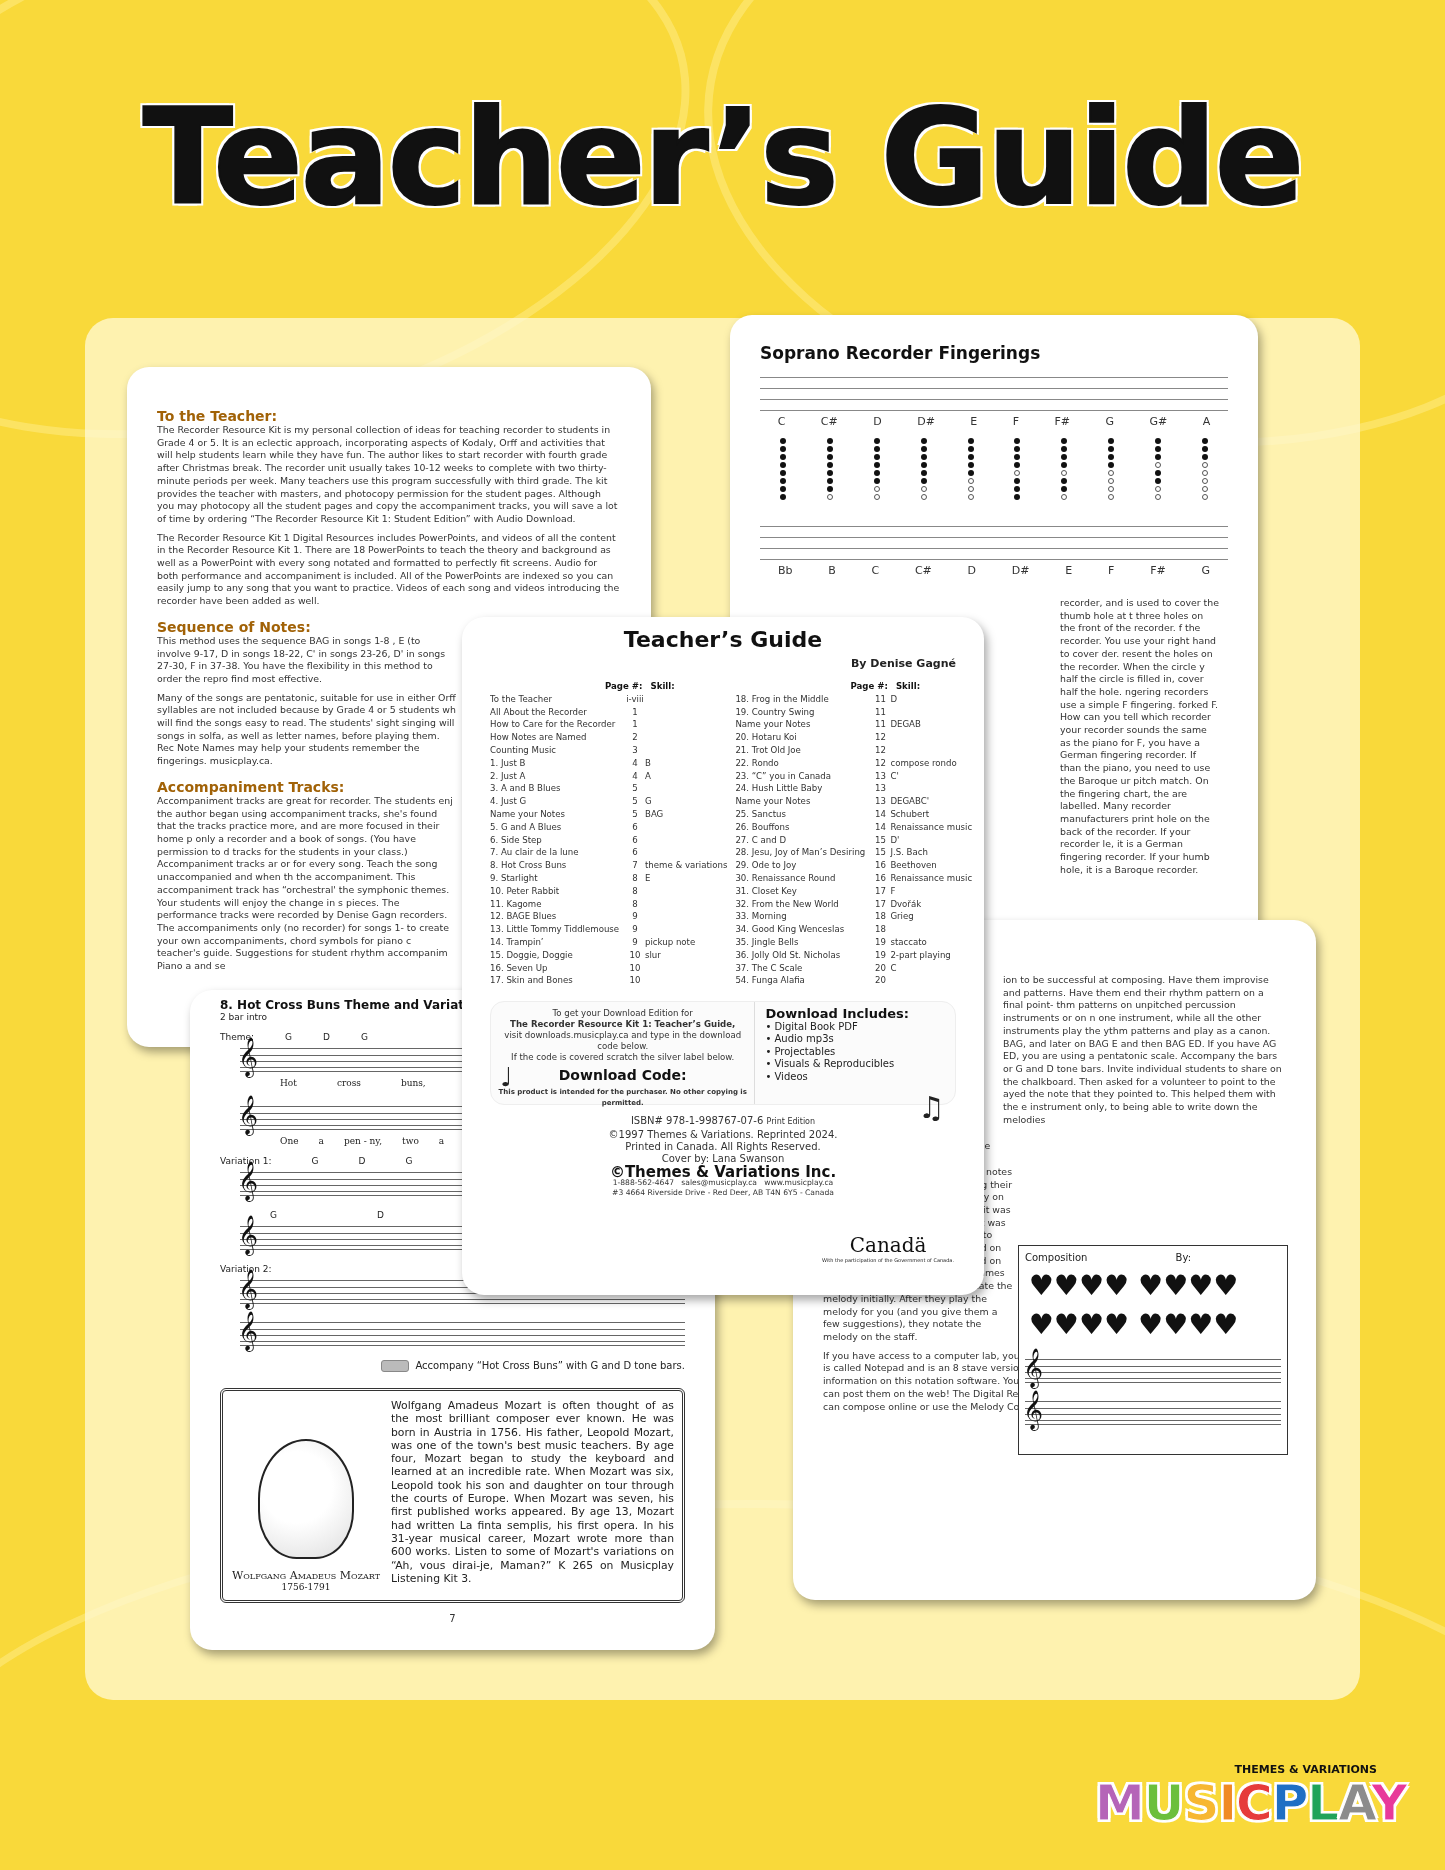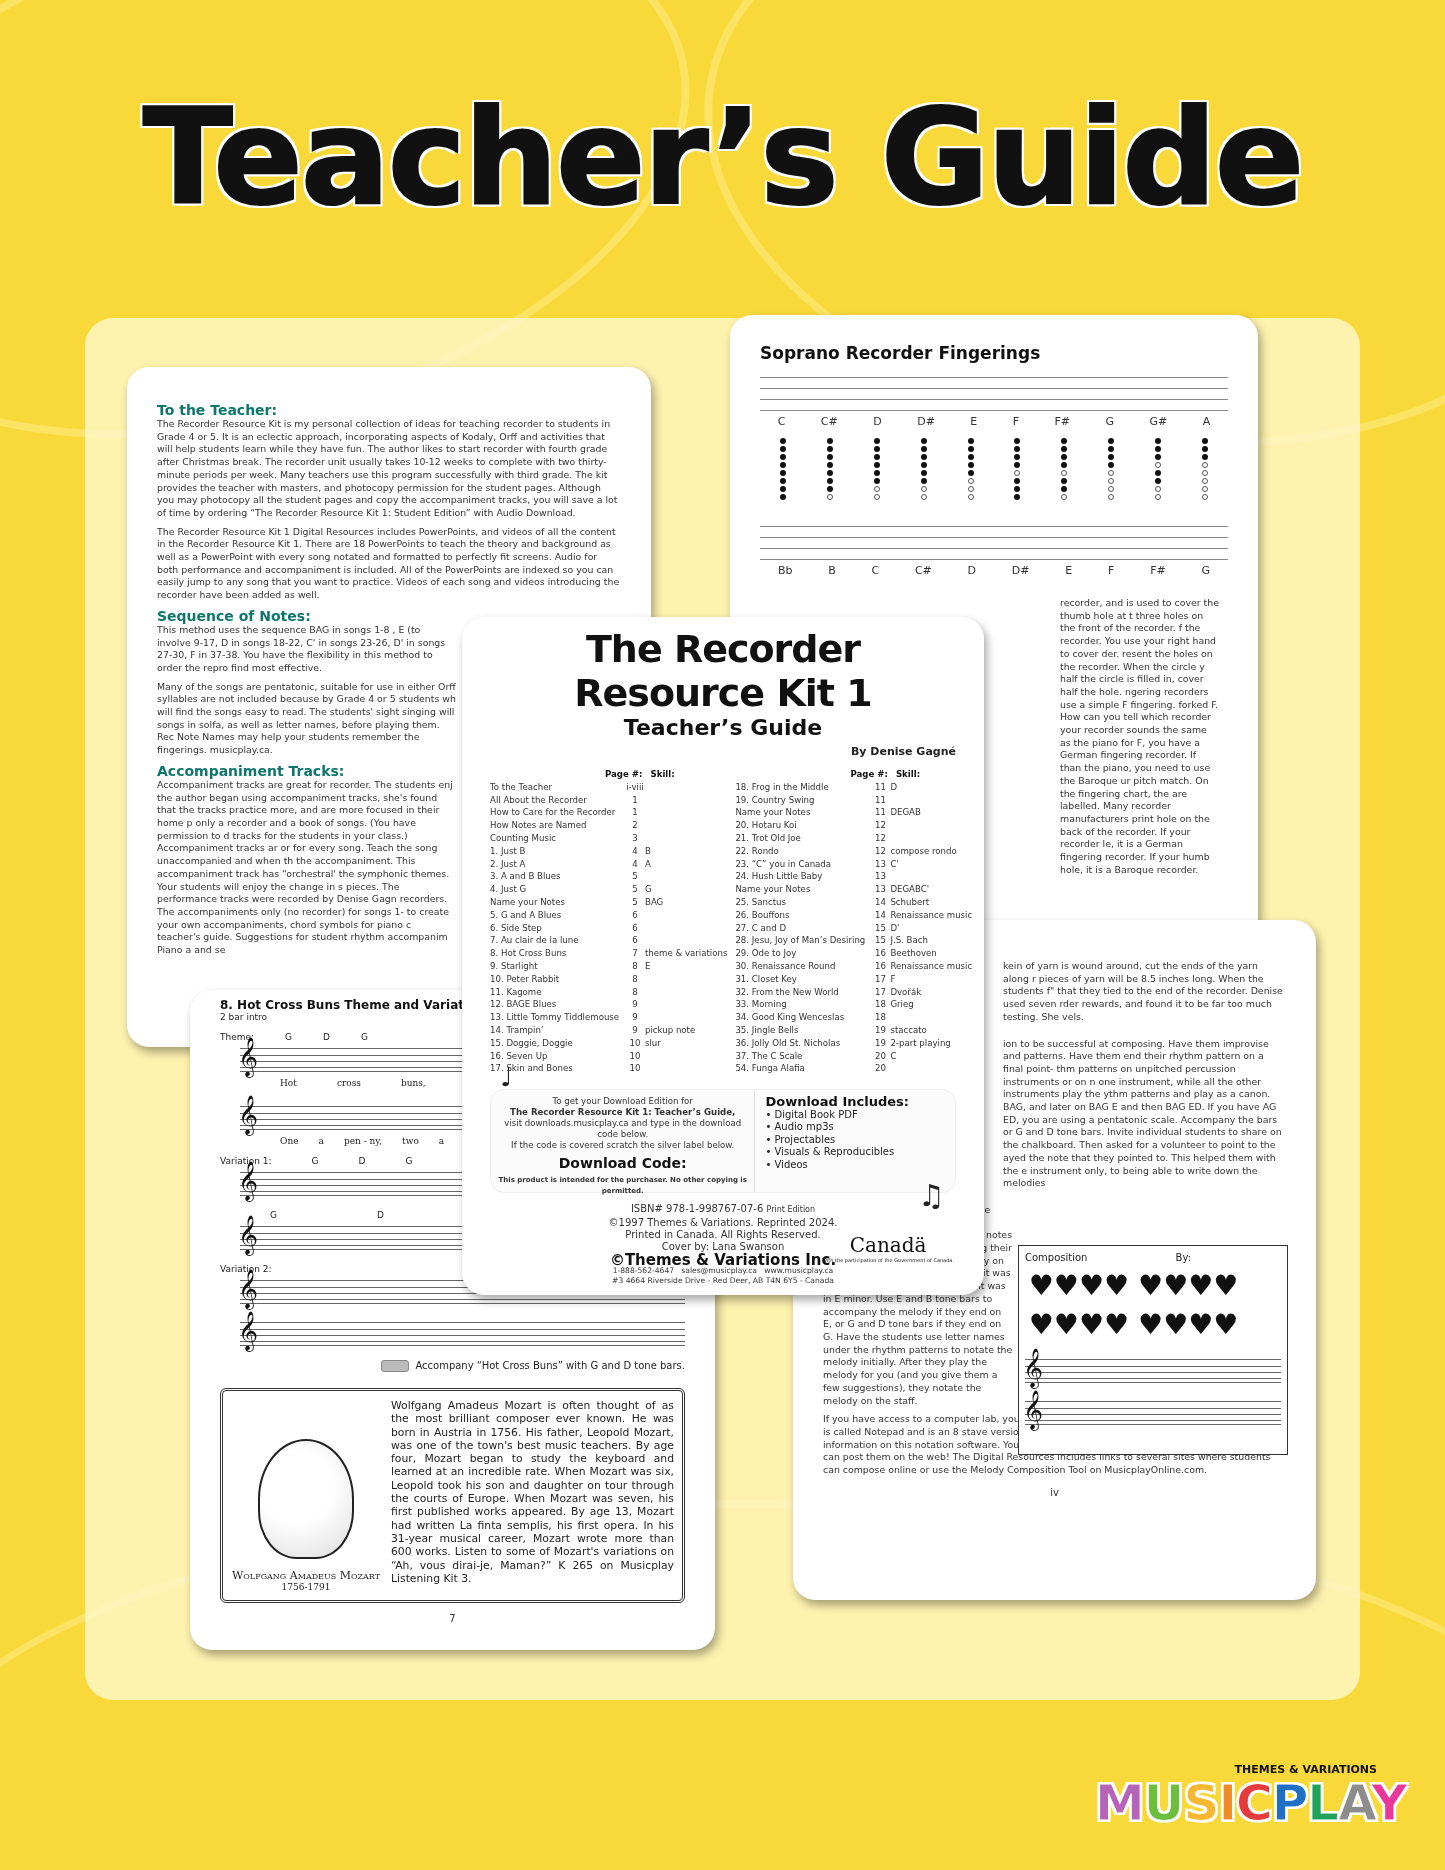--- a/index.html
+++ b/index.html
@@ -2,21 +2,21 @@
 <html><head>
 <meta charset="utf-8">
 <style>
   *{box-sizing:border-box;margin:0;padding:0}
   body{width:1445px;height:1870px;overflow:hidden;background:#f9d93a;font-family:"DejaVu Sans",sans-serif;position:relative;color:#222}
   .bg-swirl{position:absolute;border:8px solid rgba(255,240,150,.45);border-radius:50%}
   .title{position:absolute;left:0;top:80px;width:1445px;text-align:center;font-family:"DejaVu Sans",sans-serif;font-weight:900;font-size:132px;letter-spacing:-2px;color:#111;-webkit-text-stroke:2px #111;text-shadow:0 0 0 #fff,3px 3px 0 #fff,-3px -3px 0 #fff,3px -3px 0 #fff,-3px 3px 0 #fff}
   .panel{position:absolute;left:85px;top:318px;width:1275px;height:1382px;background:rgba(255,250,215,.75);border-radius:28px}
   .page{position:absolute;background:#fff;border-radius:22px;box-shadow:3px 5px 10px rgba(0,0,0,.35);overflow:hidden}
   .p-text{font-size:9.4px;line-height:12.7px;color:#333}
-  .h{font-weight:bold;font-size:14px;color:#0f766e;margin-top:5px}
+  .h{font-weight:bold;font-size:14px;color:#a16207;margin-top:11px}
   
   #pg-left{left:127px;top:367px;width:524px;height:680px;padding:30px 30px}
   #pg-left p{margin-bottom:6px}
   
   #pg-fing{left:730px;top:315px;width:528px;height:640px;padding:28px 30px}
   .fing-title{font-weight:bold;font-size:17px;color:#111;margin-bottom:14px}
   .staff{position:relative;height:34px;border-top:1px solid #888;border-bottom:1px solid #888;margin:0 0 4px}
   .staff::before,.staff::after{content:"";position:absolute;left:0;right:0;border-top:1px solid #888}
   .staff::before{top:10px}.staff::after{top:21px}
   .notes-row{display:flex;justify-content:space-around;font-size:11px;color:#333;margin-bottom:10px}
@@ -218,21 +218,20 @@
     <span>D#</span>
     <span>E</span>
     <span>F</span>
     <span>F#</span>
     <span>G</span>
   </div>
   <div class="fing-body" style="margin-top:20px;width:160px;margin-left:300px">recorder, and is used to cover the thumb hole at t three holes on the front of the recorder. f the recorder. You use your right hand to cover der. resent the holes on the recorder. When the circle y half the circle is filled in, cover half the hole. ngering recorders use a simple F fingering. forked F. How can you tell which recorder your recorder sounds the same as the piano for F, you have a German fingering recorder. If than the piano, you need to use the Baroque ur pitch match. On the fingering chart, the are labelled. Many recorder manufacturers print hole on the back of the recorder. If your recorder le, it is a German fingering recorder. If your humb hole, it is a Baroque recorder.</div>
 </div>
 
 <div class="page" id="pg-comp">
-  <p class="p-text" style="margin-left:180px">kein of yarn is wound around, cut the ends of the yarn along r pieces of yarn will be 8.5 inches long. When the students f" that they tied to the end of the recorder. Denise used seven rder rewards, and found it to be far too much testing. She vels.</p>
   <p class="p-text" style="margin-left:180px;margin-top:14px">ion to be successful at composing. Have them improvise and patterns. Have them end their rhythm pattern on a final point- thm patterns on unpitched percussion instruments or on n one instrument, while all the other instruments play the ythm patterns and play as a canon. BAG, and later on BAG E and then BAG ED. If you have AG ED, you are using a pentatonic scale. Accompany the bars or G and D tone bars. Invite individual students to share on the chalkboard. Then asked for a volunteer to point to the ayed the note that they pointed to. This helped them with the e instrument only, to being able to write down the melodies</p>
   <p class="p-text" style="width:190px;margin-top:14px">nt ses m the rhythm pattern for the teacher to check for accuracy and finality. Then the students use the notes BAG ED and create a melody using their rhythm. They must end the melody on G or E. If the melody ended on G, it was in G pentatonic. If it ended on E, it was in E minor. Use E and B tone bars to accompany the melody if they end on E, or G and D tone bars if they end on G. Have the students use letter names under the rhythm patterns to notate the melody initially. After they play the melody for you (and you give them a few suggestions), they notate the melody on the staff.</p>
   <p class="p-text" style="margin-top:6px">If you have access to a computer lab, you can now download a simple version of Finale for $10. It is called Notepad and is an 8 stave version of Finale. Go to www.finalemusic.com for more information on this notation software. You can then notate the melodies on the computer, and you can post them on the web! The Digital Resources includes links to several sites where students can compose online or use the Melody Composition Tool on MusicplayOnline.com.</p>
   <div class="page-num">iv</div>
   <div class="comp-box">
     <div style="display:flex;justify-content:space-between;font-size:10px">
       <span>Composition</span>
       <span style="margin-right:90px">By:</span>
     </div>
     <div class="hearts">♥♥♥♥ ♥♥♥♥</div>
@@ -330,21 +329,20 @@
       <div class="face"></div>
       <div style="font-variant:small-caps;font-size:11px">Wolfgang Amadeus Mozart</div>
       <div>1756-1791</div>
     </div>
     <div class="mozart-text">Wolfgang Amadeus Mozart is often thought of as the most brilliant composer ever known. He was born in Austria in 1756. His father, Leopold Mozart, was one of the town's best music teachers. By age four, Mozart began to study the keyboard and learned at an incredible rate. When Mozart was six, Leopold took his son and daughter on tour through the courts of Europe. When Mozart was seven, his first published works appeared. By age 13, Mozart had written La finta semplis, his first opera. In his 31-year musical career, Mozart wrote more than 600 works. Listen to some of Mozart's variations on “Ah, vous dirai-je, Maman?” K 265 on Musicplay Listening Kit 3.</div>
   </div>
   <div class="page-num">7</div>
 </div>
 
 <div class="page" id="pg-cover">
-  <div class="cv-title">The Recorder Resource Kit 1</div>
   <div class="cv-sub">Teacher’s Guide</div>
   <div class="cv-by">By Denise Gagné</div>
   <div class="toc">
     <div class="toc-col" id="toc-left">
       <div class="toc-hdr">
           <span style="width:135px"></span>
           <span style="margin-left:-20px;margin-right:8px">Page #:</span>
           <span>Skill:</span>
         </div>
     <div class="toc-row">

